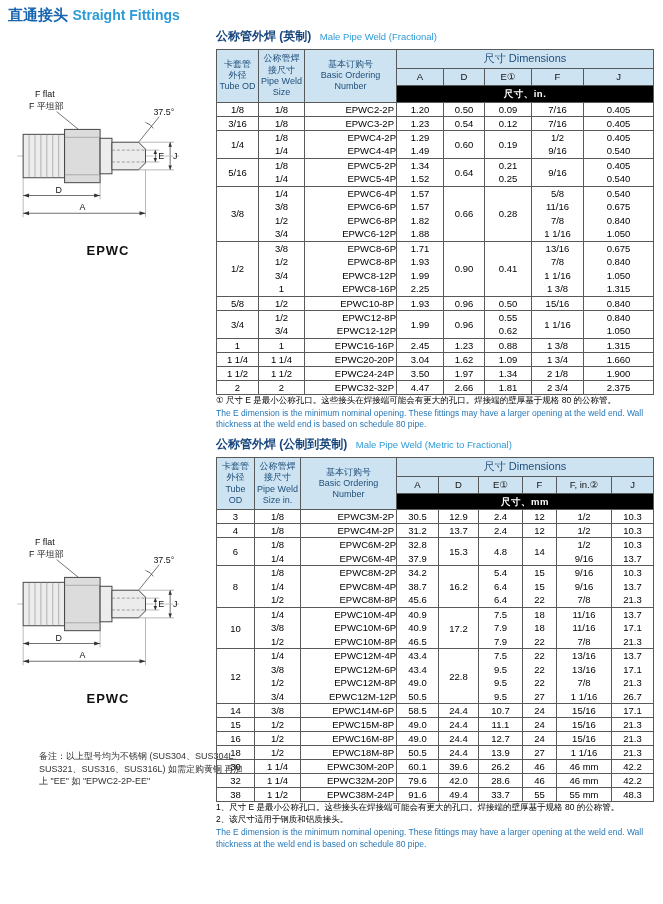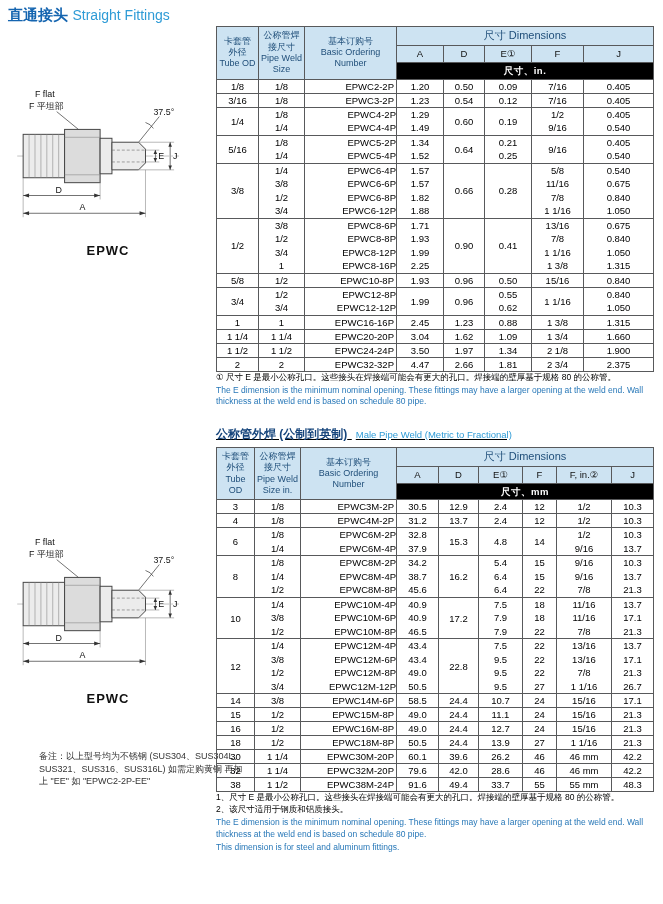--- a/index.html
+++ b/index.html
@@ -4,21 +4,21 @@
 <style>
   * { margin:0; padding:0; box-sizing:border-box; }
   html,body { background:#fff; }
   body { font-family:"Liberation Sans","DejaVu Sans",sans-serif; color:#000; }
   .page { position:relative; width:663px; height:904px; background:#fff; overflow:hidden; }
 
   
   .left-col { position:absolute; left:0; top:0; width:216px; height:904px; }
   .page-title { position:absolute; left:8px; top:6px; white-space:nowrap; }
   .page-title .t1 .zh { font-size:15px; font-weight:bold; color:#1565b0; }
-  .page-title .t1 .en { font-size:14px; font-weight:normal; color:#2e9bd6; }
+  .page-title .t1 .en { font-size:14px; font-weight:bold; color:#2e9bd6; }
   .page-title .t2 { margin-top:3px; }
   .page-title .t2 .zh { font-size:13px; font-weight:bold; color:#1565b0; }
   .page-title .t2 .en { font-size:12.5px; font-weight:bold; color:#33a7dd; }
 
   .diagram { position:absolute; left:8px; width:200px; text-align:center; }
   .diagram .caption { margin-top:10px; font-size:13px; font-weight:600; color:#111; letter-spacing:1px; }
 
   .fitting-svg { display:block; margin:0 auto; }
   .fitting-svg .part  { fill:#ececec; stroke:#444; stroke-width:1; }
   .fitting-svg .part2 { fill:#dcdcdc; stroke:#444; stroke-width:1; }
@@ -32,21 +32,21 @@
   .remark { position:absolute; left:8px; top:750px; width:205px;margin-left:31px; }
   .remark p { font-size:9px; line-height:1.4; }
   .remark .remark-zh { color:#333; }
   .remark .remark-en { color:#2878b8; margin-top:4px; }
 
   
   .right-col { position:absolute; left:216px; top:26px; width:440px; }
   .sec-title { margin-bottom:4px; white-space:nowrap; }
   .sec-title .sec-zh { font-size:12px; font-weight:bold; color:#16457c; }
   .sec-title .sec-en { font-size:9.5px; color:#2e9bd6; margin-left:4px; }
-  .sec2 { margin-top:16px;text-decoration:underline; }
+  .sec2 { margin-top:3px; }
 
   table.spec-table { border-collapse:collapse; table-layout:fixed; width:437px; font-size:9.5px; }
   .spec-table th, .spec-table td { border:1px solid #58595b; text-align:center; vertical-align:middle; padding:0 2px; }
   .spec-table thead th { background:#cde3f2; color:#1f4e79; font-weight:normal; font-size:9px; line-height:1.25; padding:2px; }
   .spec-table thead .dims-span { font-size:11px; }
   .spec-table thead .dim-col { font-size:9.5px; color:#111; }
   .spec-table .unit-row th { background:#000; color:#fff; font-weight:bold; font-size:9.5px; letter-spacing:0.5px; height:14px; }
   .spec-table td { height:14px; }
   .spec-table td.stack { padding:0; }
   .spec-table td.stack div { height:13.5px; line-height:13.5px; }
@@ -201,20 +201,24 @@
       <div class="caption">EPWC</div>
     </div>
 
     <div class="remark">
       <p class="remark-zh">备注：以上型号均为不锈钢 (SUS304、SUS304L、SUS321、SUS316、SUS316L) 如需定购黄铜 再加上 "EE" 如 "EPWC2-2P-EE"</p>
     </div>
   </div>
 
   <div class="right-col">
 
+    <div class="sec-title">
+      <span class="sec-zh">公称管外焊 (英制)</span>
+      <span class="sec-en">Male Pipe Weld (Fractional)</span>
+    </div>
 
     <table class="spec-table">
       <colgroup>
         <col style="width:42px">
           <col style="width:46px">
           <col style="width:92px">
         <col style="width:47px">
           <col style="width:41px">
           <col style="width:47px">
         <col style="width:52px">
@@ -771,17 +775,16 @@
             <td>55 mm</td>
             <td>48.3</td>
           </tr>
         </tbody>
     </table>
 
     <div class="footnote">
       <p class="fn-zh">1、尺寸 E 是最小公称孔口。这些接头在焊接端可能会有更大的孔口。焊接端的壁厚基于规格 80 的公称管。</p>
       <p class="fn-zh">2、该尺寸适用于钢质和铝质接头。</p>
       <p class="fn-en">The E dimension is the minimum nominal opening. These fittings may have a larger opening at the weld end. Wall thickness at the weld end is based on schedule 80 pipe.</p>
-      <p class="fn-en">This dimension is for steel and aluminum fittings.</p>
     </div>
 
   </div>
 </div>
 
 </body></html>

